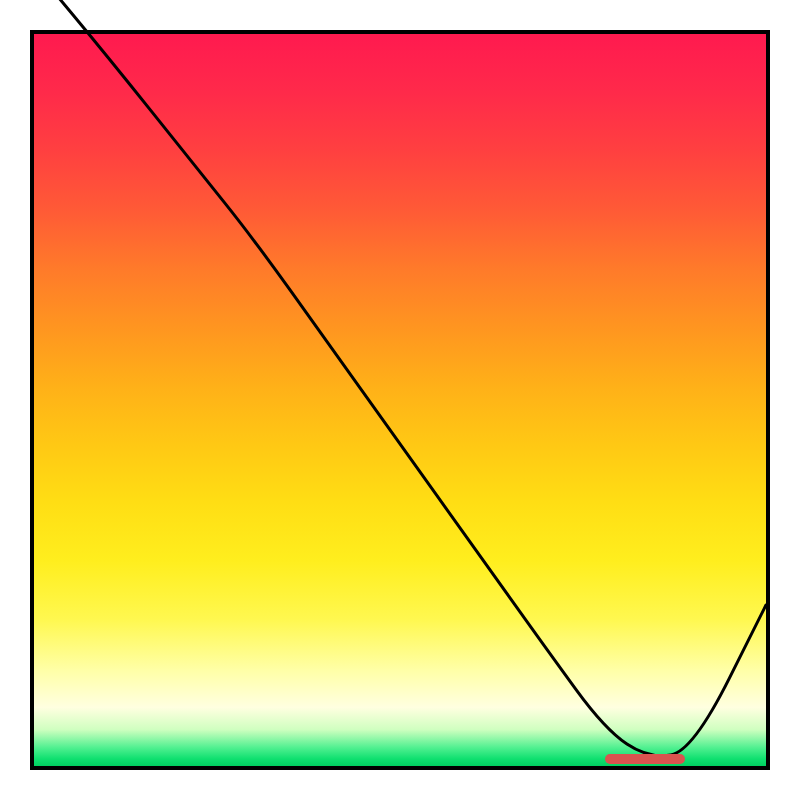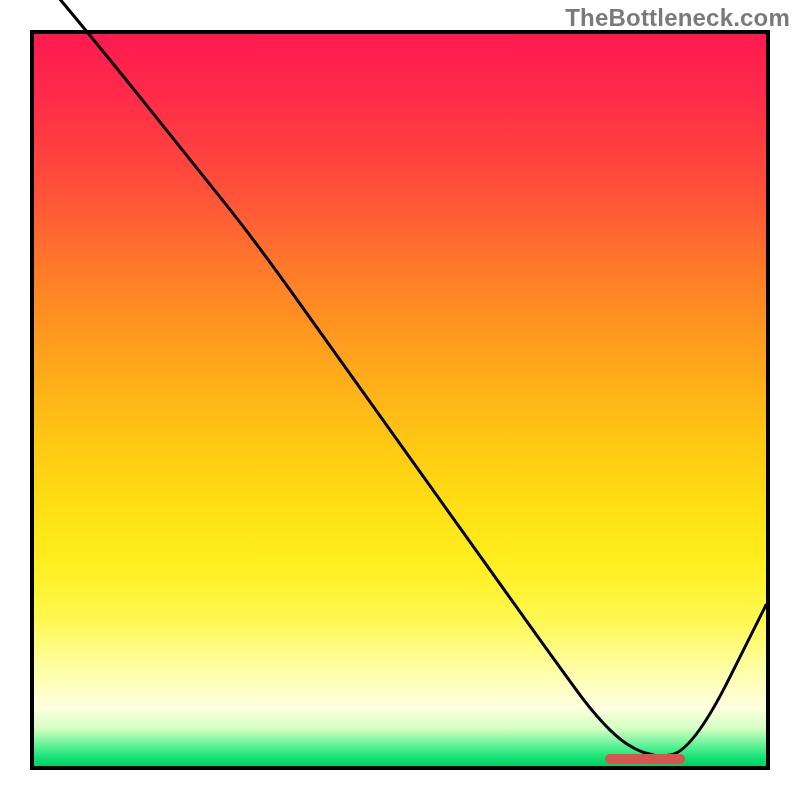--- a/index.html
+++ b/index.html
@@ -70,21 +70,20 @@
     position: absolute;
     height: 10px;
     border-radius: 5px;
     background: #d9534f;
   }
 </style>
 </head>
 <body>
 <div class="wrap">
 
-<div class="watermark">TheBottleneck.com</div>
 
 <div class="plot-frame">
 
   <div class="gradient-fill"></div>
 
   <svg class="curve" viewBox="0 0 732 732" preserveAspectRatio="none">
     <path fill="none" stroke="#000" stroke-width="3" stroke-linecap="round" stroke-linejoin="round" d="M 0.0 -65.9 Q 0.0 -65.9 36.6 -22.0 Q 73.2 22.0 117.1 76.9 Q 161.0 131.8 190.3 168.4 Q 219.6 205.0 256.2 256.2 Q 292.8 307.4 329.4 358.7 Q 366.0 409.9 402.6 461.2 Q 439.2 512.4 475.8 563.6 Q 512.4 614.9 541.7 655.1 Q 571.0 695.4 592.9 710.0 Q 614.9 724.7 636.8 721.0 Q 658.8 717.4 695.4 644.2 T 732.0 571.0"></path>
   </svg>
 
   <div class="marker" style="left: 570.96px; width: 80.52px; top: 719.68px;"></div>

